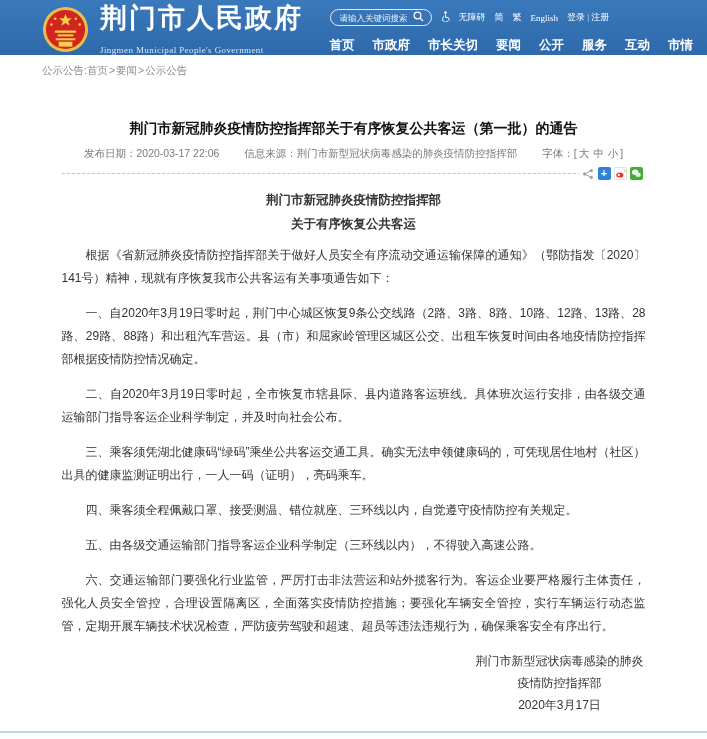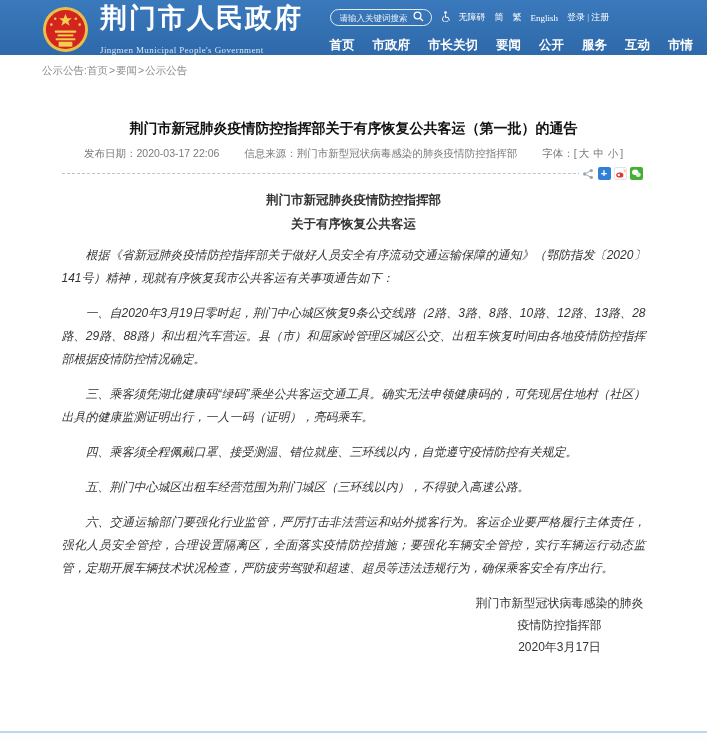--- a/index.html
+++ b/index.html
@@ -36,21 +36,21 @@
   .meta .fs{cursor:pointer;margin:0 2px;}
   .divider{margin-top:12px;border-top:1px dashed #c3c3c3;position:relative;height:0;}
   .share-bar{position:absolute;right:0;top:-7px;display:flex;gap:3px;align-items:center;background:#fff;padding:0 3px;}
   .sicon{width:13px;height:13px;border-radius:2px;display:flex;align-items:center;justify-content:center;cursor:pointer;box-sizing:border-box;}
   .sicon.plus{background:#2f81d8;color:#fff;font-size:11px;font-weight:bold;line-height:1;}
   .sicon.weibo{background:#fff;border:1px solid #e3e3e3;}
   .sicon.wechat{background:#45ae34;}
 
   .doc-heading{margin-top:15px;}
   .doc-heading p{margin:0 0 1px;text-align:center;font-size:12.5px;font-weight:bold;color:#333;line-height:23px;}
-  .body{margin-top:8px;font-style:italic;}
+  .body{margin-top:8px;}
   .body p{margin:0 0 12px;font-size:12px;color:#333;line-height:23px;text-indent:2em;text-align:justify;}
 
   .signature{display:flex;flex-direction:column;align-items:center;width:fit-content;margin:4px 2px 0 auto;font-size:12px;color:#333;line-height:22px;}
 
   .page-bottom-line{position:absolute;left:0;right:0;top:731px;border-top:2px solid #b9d8ec;height:6px;background:#fbfdfe;}
 </style>
 </head>
 <body>
 
 <div class="page">
@@ -163,23 +163,24 @@
     </div>
 
     <div class="doc-heading">
       <p>荆门市新冠肺炎疫情防控指挥部</p>
       <p>关于有序恢复公共客运</p>
     </div>
 
     <div class="body">
       <p>根据《省新冠肺炎疫情防控指挥部关于做好人员安全有序流动交通运输保障的通知》（鄂防指发〔2020〕141号）精神，现就有序恢复我市公共客运有关事项通告如下：</p>
       <p>一、自2020年3月19日零时起，荆门中心城区恢复9条公交线路（2路、3路、8路、10路、12路、13路、28路、29路、88路）和出租汽车营运。县（市）和屈家岭管理区城区公交、出租车恢复时间由各地疫情防控指挥部根据疫情防控情况确定。</p>
+      <p>二、自2020年3月19日零时起，全市恢复市辖县际、县内道路客运班线。具体班次运行安排，由各级交通运输部门指导客运企业科学制定，并及时向社会公布。</p>
       <p>三、乘客须凭湖北健康码“绿码”乘坐公共客运交通工具。确实无法申领健康码的，可凭现居住地村（社区）出具的健康监测证明出行，一人一码（证明），亮码乘车。</p>
       <p>四、乘客须全程佩戴口罩、接受测温、错位就座、三环线以内，自觉遵守疫情防控有关规定。</p>
-      <p>五、荆门中心城区出租车经营范围为荆门城区（三环线以内），不得驶入高速公路。</p>
+      <p>五、由各级交通运输部门指导客运企业科学制定（三环线以内），不得驶入高速公路。</p>
       <p>六、交通运输部门要强化行业监管，严厉打击非法营运和站外揽客行为。客运企业要严格履行主体责任，强化人员安全管控，合理设置隔离区，全面落实疫情防控措施；要强化车辆安全管控，实行车辆运行动态监管，定期开展车辆技术状况检查，严防疲劳驾驶和超速、超员等违法违规行为，确保乘客安全有序出行。</p>
     </div>
 
     <div class="signature">
       <span>荆门市新型冠状病毒感染的肺炎</span>
       <span>疫情防控指挥部</span>
       <span>2020年3月17日</span>
     </div>
   </main>
 

